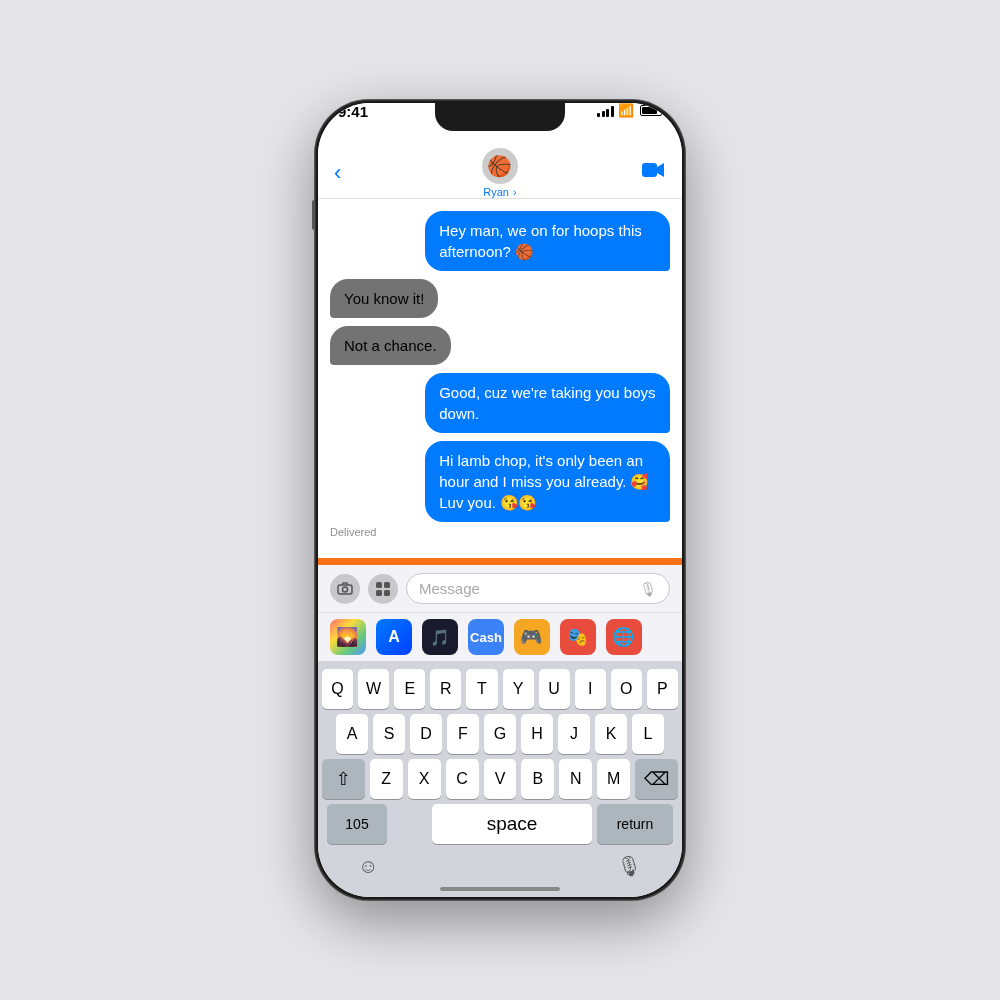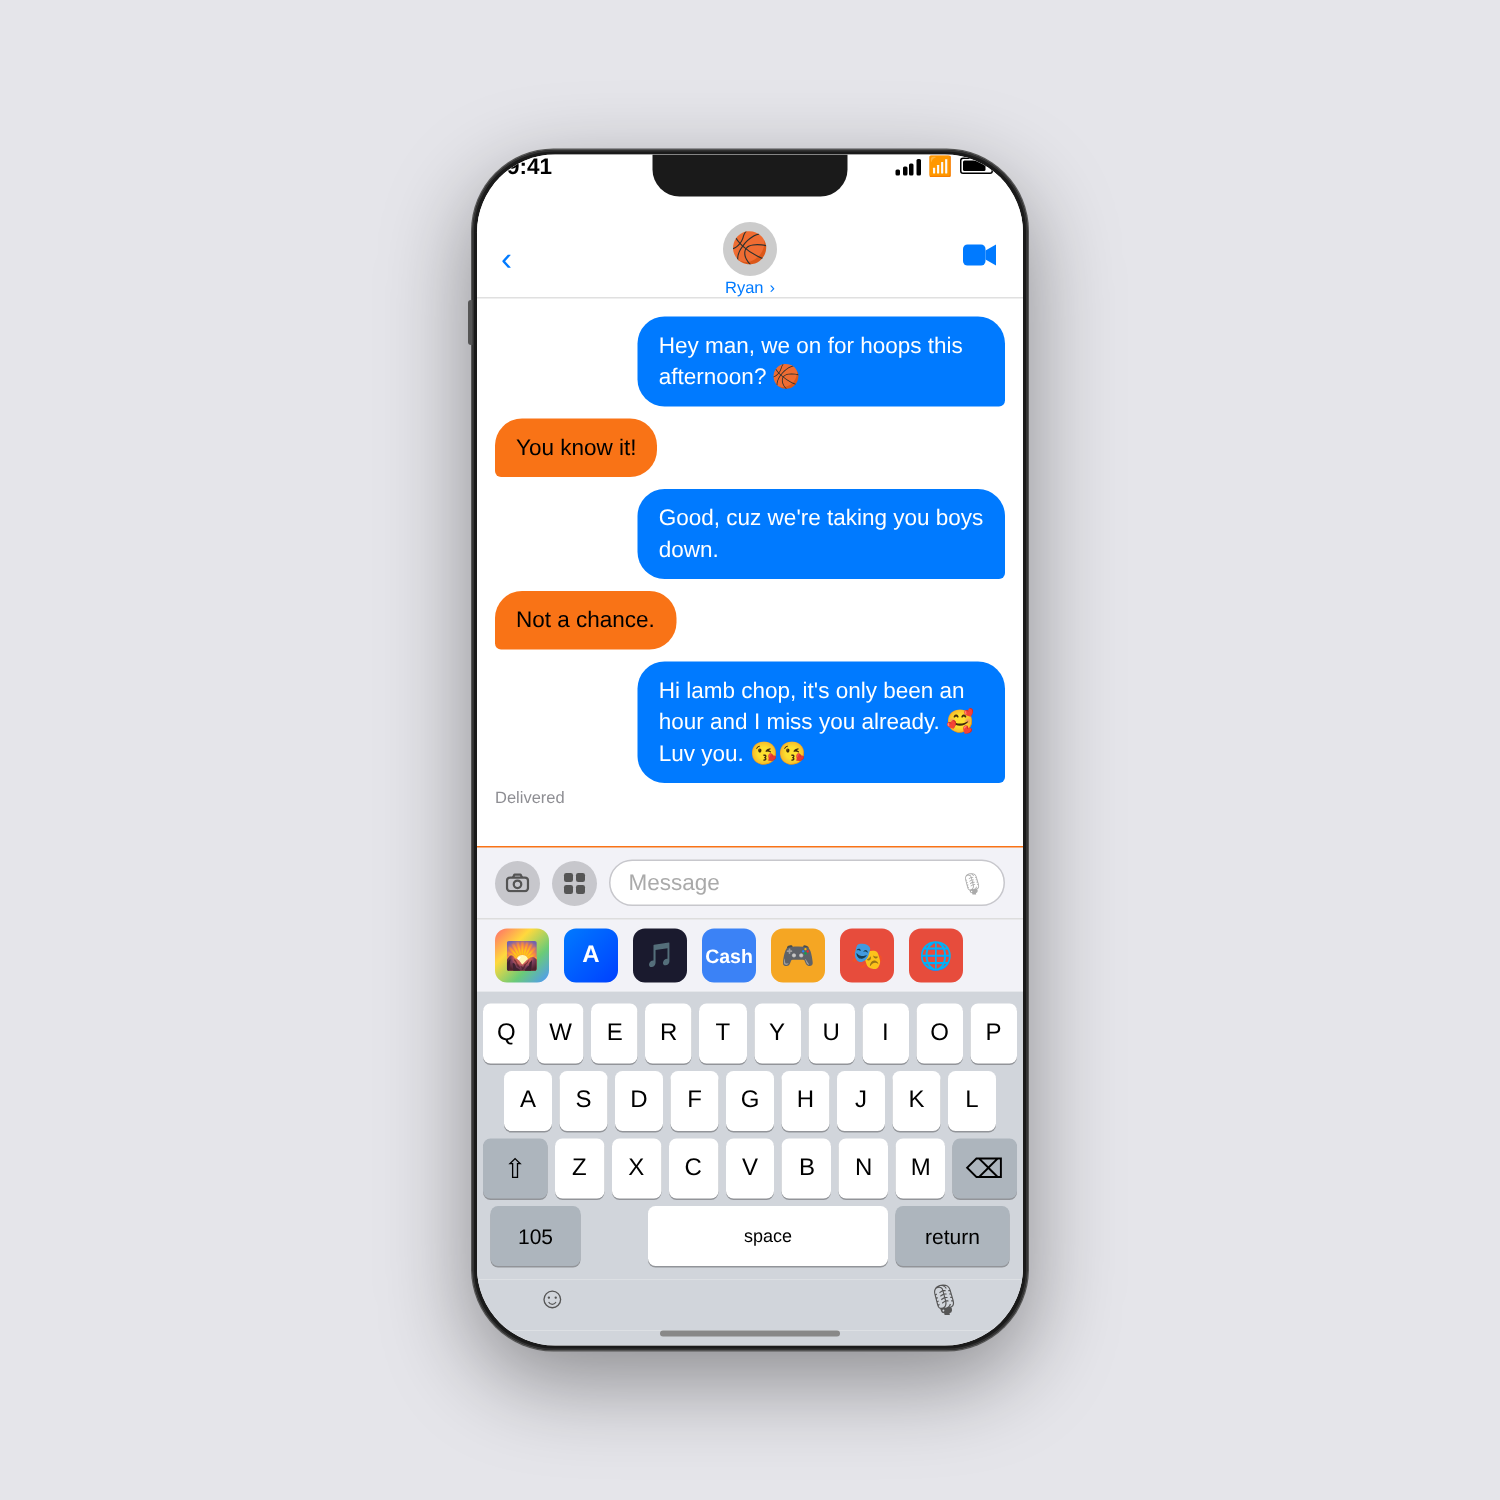--- a/index.html
+++ b/index.html
@@ -202,41 +202,41 @@
       line-height: 1.4;
     }
 
     .bubble.sent {
       background: #007aff;
       color: #fff;
       border-bottom-right-radius: 4px;
     }
 
     .bubble.received {
-      background: #f97316;
+      background: #737373;
       color: #000;
       border-bottom-left-radius: 4px;
     }
 
     .delivered-text {
       text-align: left;
       font-size: 11px;
       color: #8e8e93;
       padding-right: 4px;
       margin-top: -4px;
     }
 
     
     .input-bar {
       background: #f2f2f7;
       padding: 8px 12px;
       display: flex;
       align-items: center;
       gap: 8px;
-      border-top: 1px solid #f97316;
+      border-top: 7px solid #f97316;
     }
 
     .input-icon-btn {
       width: 30px;
       height: 30px;
       border-radius: 50%;
       background: #c7c7cc;
       display: flex;
       align-items: center;
       justify-content: center;
@@ -432,26 +432,26 @@
     <div class="messages-area">
 
       <div class="bubble-row sent">
         <div class="bubble sent">Hey man, we on for hoops this afternoon? 🏀</div>
       </div>
 
       <div class="bubble-row received">
         <div class="bubble received">You know it!</div>
       </div>
 
+      <div class="bubble-row received">
+        <div class="bubble received">Not a chance.</div>
+      </div>
+
       <div class="bubble-row sent">
         <div class="bubble sent">Good, cuz we're taking you boys down.</div>
-      </div>
-
-      <div class="bubble-row received">
-        <div class="bubble received">Not a chance.</div>
       </div>
 
       <div class="bubble-row sent">
         <div class="bubble sent">Hi lamb chop, it's only been an hour and I miss you already. 🥰 Luv you. 😘😘</div>
       </div>
 
       <div class="delivered-text">Delivered</div>
     </div>
 
     <div class="input-bar">
@@ -534,21 +534,21 @@
         <div class="key">C</div>
         <div class="key">V</div>
         <div class="key">B</div>
         <div class="key">N</div>
         <div class="key">M</div>
         <div class="key dark backspace" style="max-width:44px;">⌫</div>
       </div>
 
       <div class="key-row">
         <div class="key dark wide" style="font-size:14px; max-width:60px;">105</div>
-        <div class="key space-key" style="font-size:12px; max-width:160px;margin-left:40px;">space</div>
+        <div class="key space-key" style="font-size:19px; max-width:160px;margin-left:40px;">space</div>
         <div class="key dark wide" style="font-size:14px; max-width:76px;">return</div>
       </div>
     </div>
 
     <div class="bottom-bar">
       <span class="bottom-bar-icon">☺</span>
       <span class="bottom-bar-icon">🎙</span>
     </div>
 
     <div class="home-indicator">

